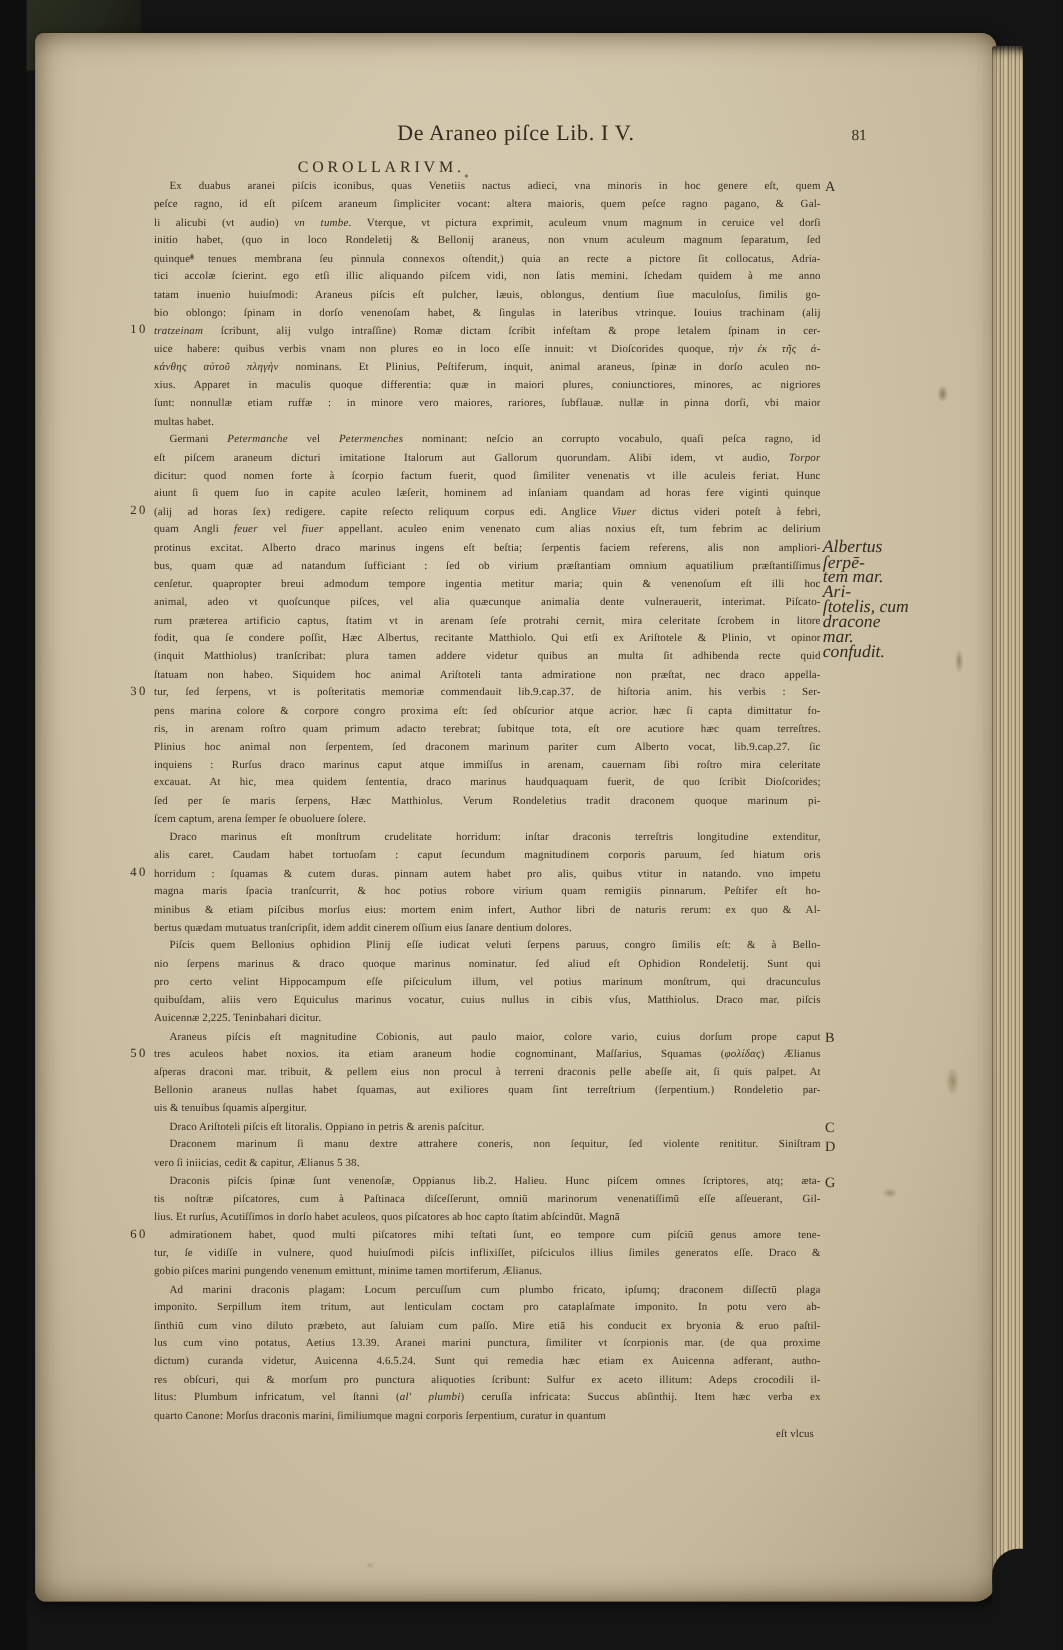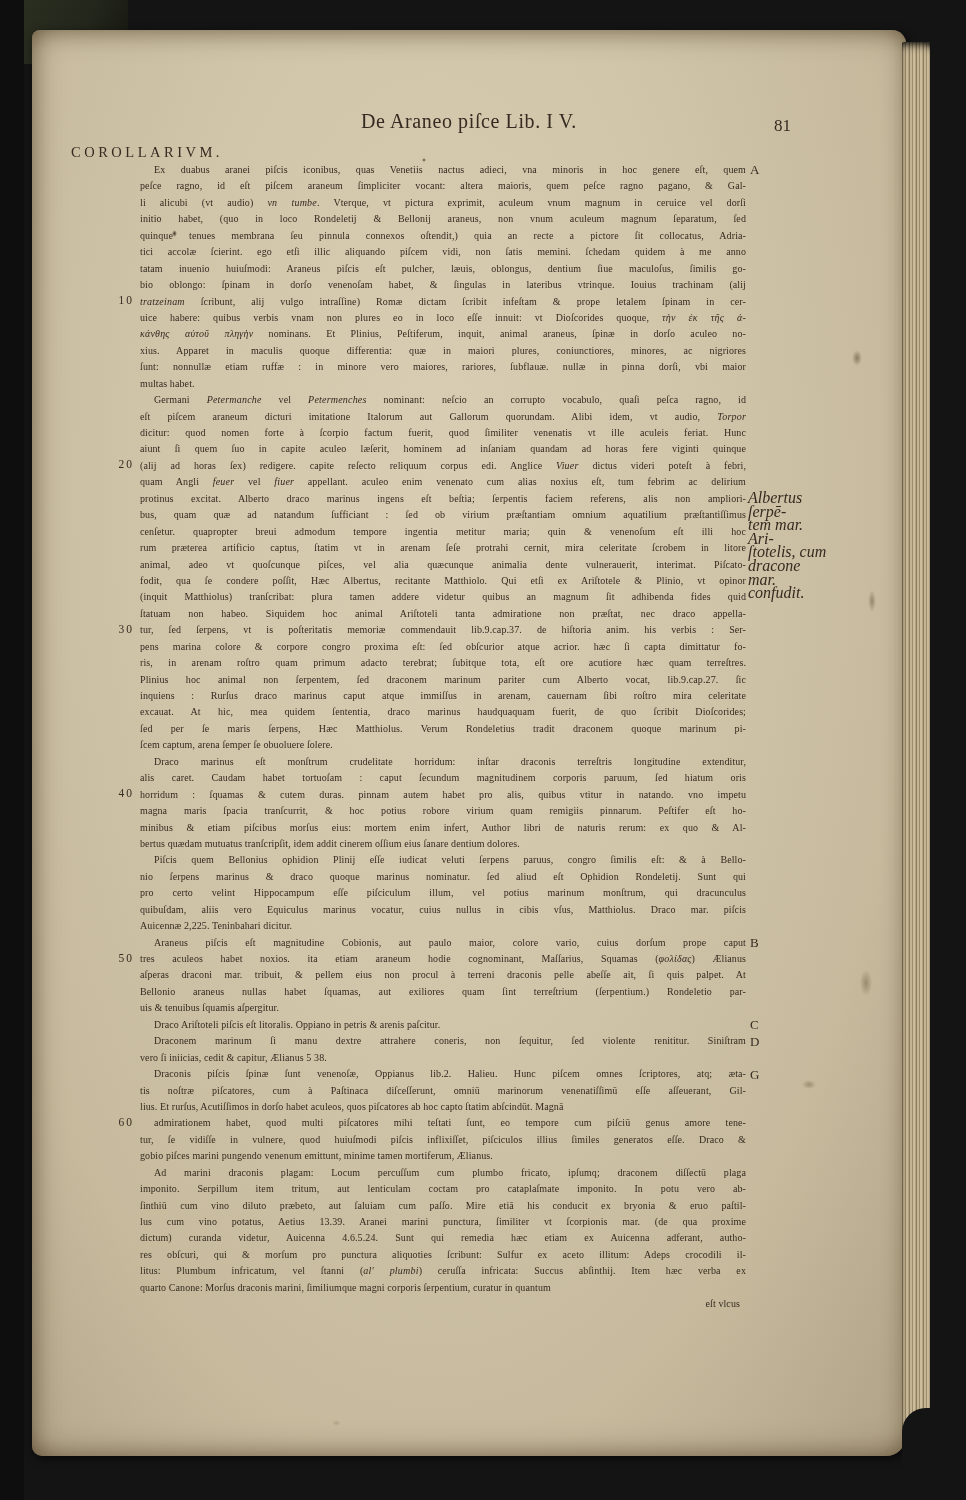--- a/index.html
+++ b/index.html
@@ -21,23 +21,23 @@
   .fore-edge{position:absolute;left:878px;top:42px;width:34px;height:1398px;
         background:repeating-linear-gradient(90deg,#8d7c5f 0 1px,#c3b493 1px 3px,#9c8a68 3px 4px,#cbbc9c 4px 6px,#b3a37f 6px 7px);
         border-radius:2px 10px 14px 2px;
         box-shadow:inset 0 8px 10px -6px #000, inset 0 -10px 12px -6px #000, inset -4px 0 6px -3px #000;}
   .edge-mask{position:absolute;left:906px;top:0;width:60px;height:1500px;background:#141414;}
   .edge-mask2{position:absolute;left:878px;top:1408px;width:60px;height:92px;background:#141414;
         border-radius:24px 0 0 0;}
 
   .running-title{position:absolute;left:0;top:80px;width:100%;text-align:center;
         font-size:20px;letter-spacing:.6px;}
-  .page-number{position:absolute;left:742px;top:86px;font-size:17px;}
-  .section-heading{position:absolute;left:0;top:114px;width:72%;text-align:left;
-        font-size:14.5px;letter-spacing:3.5px;padding-left:39px;}
+  .page-number{position:absolute;left:742px;top:86px;font-size:14px;}
+  .section-heading{position:absolute;left:0;top:114px;width:72%;text-align:center;
+        font-size:14.5px;letter-spacing:3.5px;}
 
   .text-block{position:absolute;left:108px;top:132px;width:606px;font-size:10px;}
   .line{height:16.45px;line-height:16.45px;overflow:hidden;white-space:nowrap;
         text-align:justify;text-align-last:justify;letter-spacing:.1px;}
   .line.last{text-align-last:left;}
   .line.indent{padding-left:14px;}
   .line.catch{text-align-last:right;text-align:left;padding-right:6px;}
   .line i{letter-spacing:.2px;}
 
   .left-margin-numbers span{position:absolute;width:30px;left:72px;text-align:right;
@@ -83,24 +83,24 @@
         <div class="line last">multas habet.</div>
         <div class="line indent">Germani <i>Petermanche</i> vel <i>Petermenches</i> nominant: neſcio an corrupto vocabulo, quaſi peſca ragno, id</div>
         <div class="line">eſt piſcem araneum dicturi imitatione Italorum aut Gallorum quorundam. Alibi idem, vt audio, <i>Torpor</i></div>
         <div class="line">dicitur: quod nomen forte à ſcorpio factum fuerit, quod ſimiliter venenatis vt ille aculeis feriat. Hunc</div>
         <div class="line">aiunt ſi quem ſuo in capite aculeo læſerit, hominem ad inſaniam quandam ad horas fere viginti quinque</div>
         <div class="line">(alij ad horas ſex) redigere. capite reſecto reliquum corpus edi. Anglice <i>Viuer</i> dictus videri poteſt à febri,</div>
         <div class="line">quam Angli <i>feuer</i> vel <i>fiuer</i> appellant. aculeo enim venenato cum alias noxius eſt, tum febrim ac delirium</div>
         <div class="line">protinus excitat. Alberto draco marinus ingens eſt beſtia; ſerpentis faciem referens, alis non ampliori-</div>
         <div class="line">bus, quam quæ ad natandum ſufficiant : ſed ob virium præſtantiam omnium aquatilium præſtantiſſimus</div>
         <div class="line">cenſetur. quapropter breui admodum tempore ingentia metitur maria; quin &amp; venenoſum eſt illi hoc</div>
+        <div class="line">animal, adeo vt quoſcunque piſces, vel alia quæcunque animalia dente vulnerauerit, interimat. Piſcato-</div>
         <div class="line">rum præterea artificio captus, ſtatim vt in arenam ſeſe protrahi cernit, mira celeritate ſcrobem in litore</div>
-        <div class="line">animal, adeo vt quoſcunque piſces, vel alia quæcunque animalia dente vulnerauerit, interimat. Piſcato-</div>
         <div class="line">fodit, qua ſe condere poſſit, Hæc Albertus, recitante Matthiolo. Qui etſi ex Ariſtotele &amp; Plinio, vt opinor</div>
-        <div class="line">(inquit Matthiolus) tranſcribat: plura tamen addere videtur quibus an magnum ſit adhibenda fides quid</div>
+        <div class="line">(inquit Matthiolus) tranſcribat: plura tamen addere videtur quibus an multa ſit adhibenda recte quid</div>
         <div class="line">ſtatuam non habeo. Siquidem hoc animal Ariſtoteli tanta admiratione non præſtat, nec draco appella-</div>
         <div class="line">tur, ſed ſerpens, vt is poſteritatis memoriæ commendauit lib.9.cap.37. de hiſtoria anim. his verbis : Ser-</div>
         <div class="line">pens marina colore &amp; corpore congro proxima eſt: ſed obſcurior atque acrior. hæc ſi capta dimittatur fo-</div>
         <div class="line">ris, in arenam roſtro quam primum adacto terebrat; ſubitque tota, eſt ore acutiore hæc quam terreſtres.</div>
         <div class="line">Plinius hoc animal non ſerpentem, ſed draconem marinum pariter cum Alberto vocat, lib.9.cap.27. ſic</div>
         <div class="line">inquiens : Rurſus draco marinus caput atque immiſſus in arenam, cauernam ſibi roſtro mira celeritate</div>
         <div class="line">excauat. At hic, mea quidem ſententia, draco marinus haudquaquam fuerit, de quo ſcribit Dioſcorides;</div>
         <div class="line">ſed per ſe maris ſerpens, Hæc Matthiolus. Verum Rondeletius tradit draconem quoque marinum pi-</div>
         <div class="line last">ſcem captum, arena ſemper ſe obuoluere ſolere.</div>
         <div class="line indent">Draco marinus eſt monſtrum crudelitate horridum: inſtar draconis terreſtris longitudine extenditur,</div>

